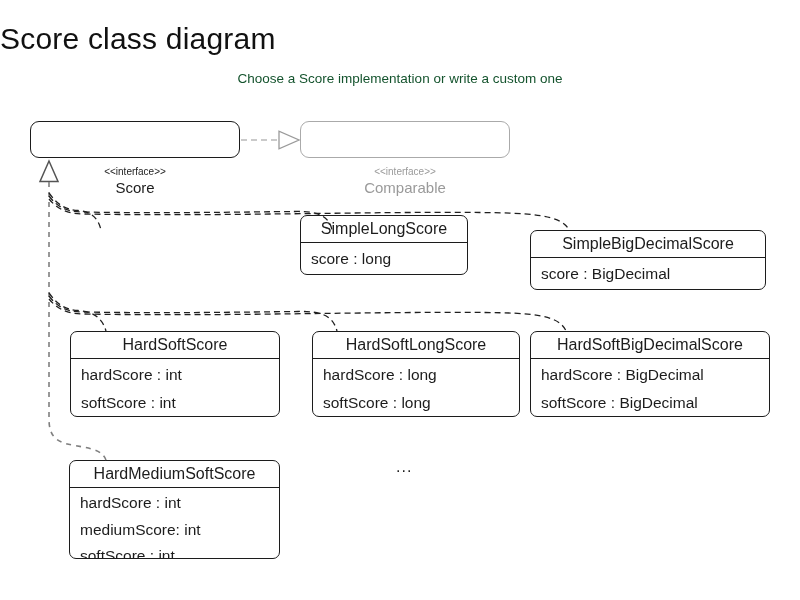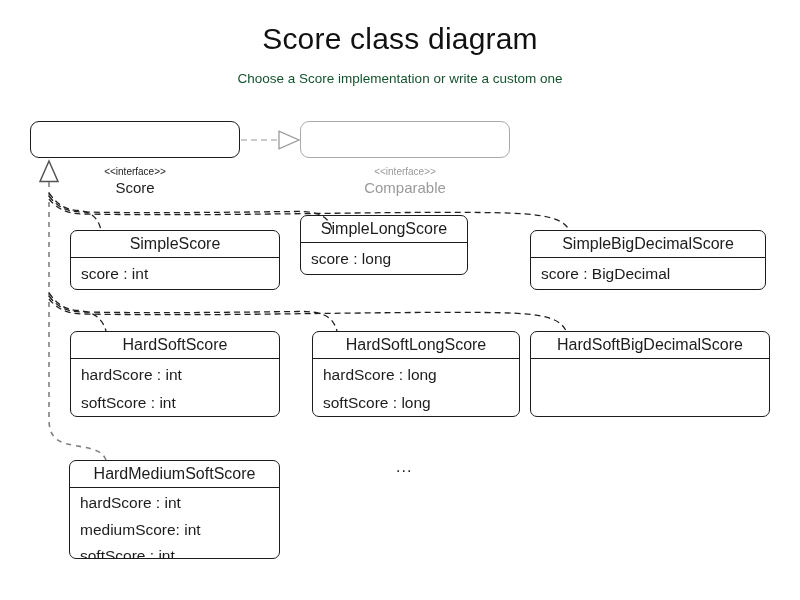--- a/index.html
+++ b/index.html
@@ -3,21 +3,21 @@
 <meta charset="utf-8">
 <style>
   html,body{margin:0;padding:0;}
   body{
     width:800px;height:600px;position:relative;background:#ffffff;
     font-family:"Liberation Sans","DejaVu Sans",sans-serif;color:#1c1c1c;
     overflow:hidden;
   }
   .stage{position:absolute;left:0;top:0;width:800px;height:600px;}
   .page-title{
-    position:absolute;left:0;top:22px;width:800px;text-align:center;
+    position:absolute;left:0;top:22px;width:800px;text-align:left;
     font-size:30px;font-weight:400;letter-spacing:.2px;color:#111;
   }
   .page-subtitle{
     position:absolute;left:0;top:71px;width:800px;text-align:center;
     font-size:13.5px;color:#14532d;
   }
   svg.connectors{position:absolute;left:0;top:0;z-index:3;pointer-events:none;}
   .node{position:absolute;background:#fff;box-sizing:border-box;z-index:2;}
   .iface{
     border:1.6px solid #1c1c1c;border-radius:9px;text-align:center;
@@ -74,26 +74,20 @@
   <div class="node iface" style="left:30px;top:121px;width:210px;height:37px;">
     <span class="stereo">&lt;&lt;interface&gt;&gt;</span>
     <span class="iname">Score</span>
   </div>
 
   <div class="node iface muted" style="left:300px;top:121px;width:210px;height:37px;">
     <span class="stereo">&lt;&lt;interface&gt;&gt;</span>
     <span class="iname">Comparable</span>
   </div>
 
-  <div class="node cls" style="left:70px;top:230px;width:210px;height:60px;">
-    <div class="cls-title">SimpleScore</div>
-    <div class="cls-body">
-      <div class="attr">score : int</div>
-    </div>
-  </div>
 
   <div class="node cls" style="left:300px;top:215px;width:168px;height:60px;">
     <div class="cls-title">SimpleLongScore</div>
     <div class="cls-body">
       <div class="attr">score : long</div>
     </div>
   </div>
 
   <div class="node cls" style="left:530px;top:230px;width:236px;height:60px;">
     <div class="cls-title">SimpleBigDecimalScore</div>
@@ -113,20 +107,24 @@
   <div class="node cls" style="left:292px;top:331px;width:208px;height:86px;margin-left:20px;">
     <div class="cls-title">HardSoftLongScore</div>
     <div class="cls-body">
       <div class="attr">hardScore : long</div>
       <div class="attr">softScore : long</div>
     </div>
   </div>
 
   <div class="node cls" style="left:530px;top:331px;width:240px;height:86px;">
     <div class="cls-title">HardSoftBigDecimalScore</div>
+    <div class="cls-body">
+      <div class="attr">hardScore : BigDecimal</div>
+      <div class="attr">softScore : BigDecimal</div>
+    </div>
   </div>
 
   <div class="node cls c3" style="left:69px;top:460px;width:211px;height:99px;">
     <div class="cls-title">HardMediumSoftScore</div>
     <div class="cls-body">
       <div class="attr">hardScore : int</div>
       <div class="attr">mediumScore: int</div>
       <div class="attr">softScore : int</div>
     </div>
   </div>

